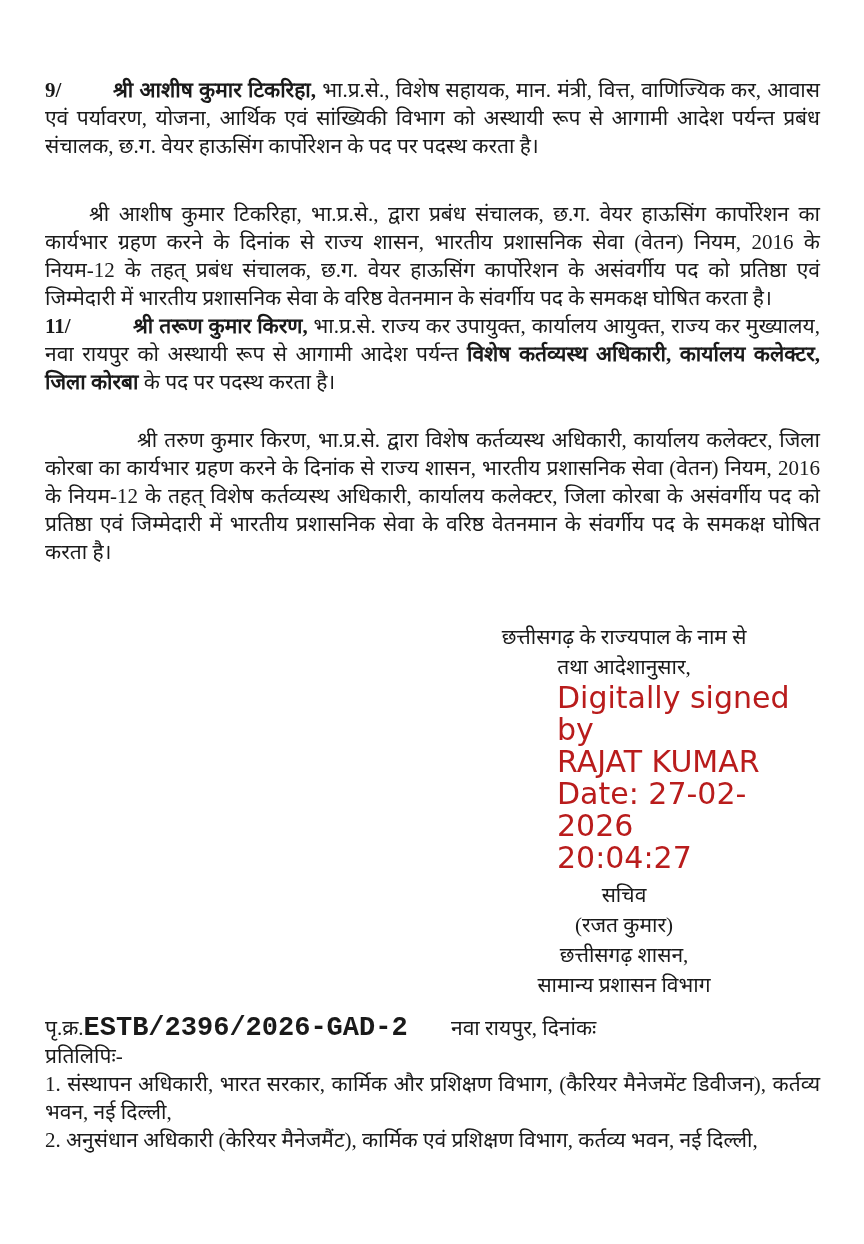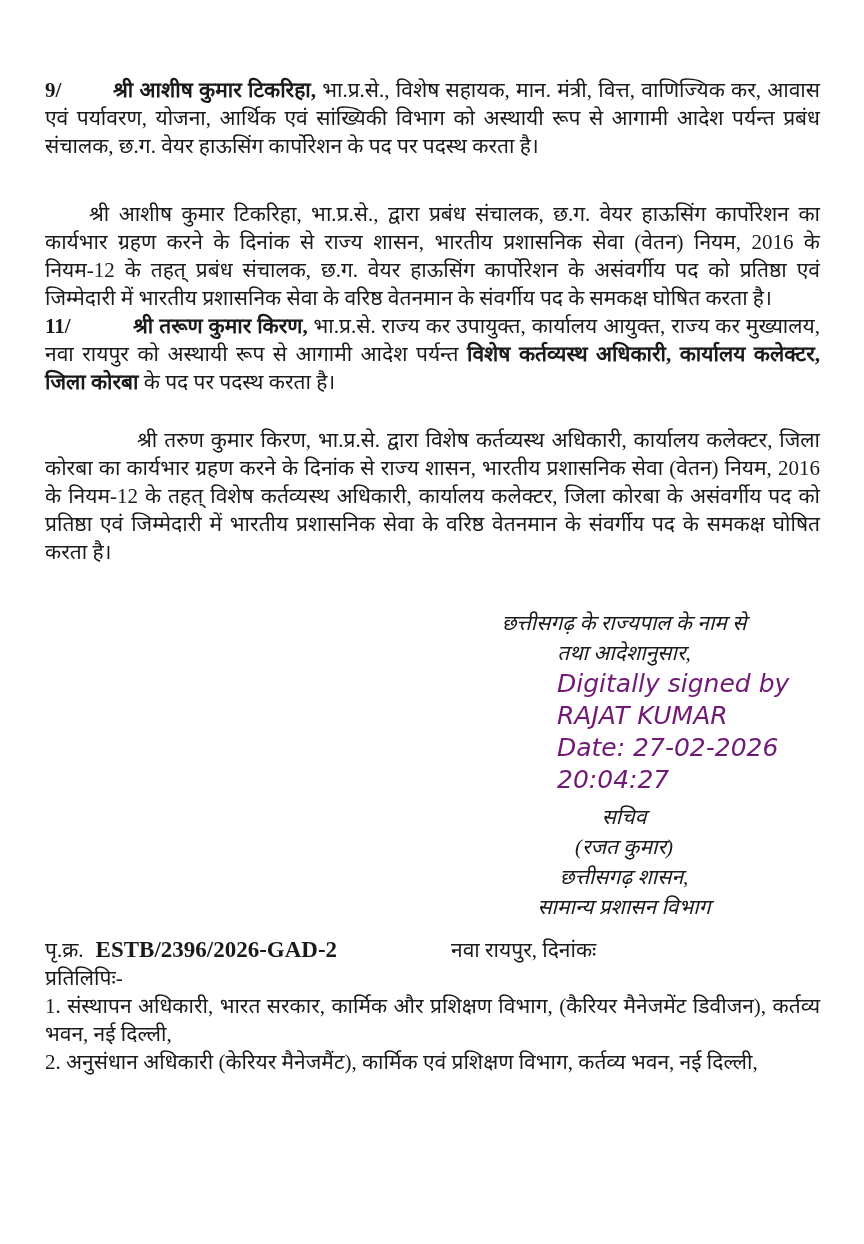--- a/index.html
+++ b/index.html
@@ -27,58 +27,56 @@
   .b { font-weight: bold; }
   .num9  { display: inline-block; min-width: 68px; font-weight: bold; }
   .num10 { display: inline-block; min-width: 88px; font-weight: bold; }
   .mt26 { margin-top: 40px; }
   .mt16 { margin-top: 16px; }
   .mt30 { margin-top: 30px; }
   .indent-a { text-indent: 44px; }
   .indent-b { text-indent: 92px; }
 
   .sig-block {
-    margin-top: 42px;
+    margin-top: 56px;
     margin-left: 390px;
     width: 378px;
-    font-style: italic;
   }
   .sig-intro {
     text-align: center;
     line-height: 30px;
   }
   .sig-digital {
     font-family: "DejaVu Sans", "Liberation Sans", sans-serif;
-    font-size: 25px;
+    font-size: 30px;
     line-height: 32px;
-    color: #701a75;
+    color: #b91c1c;
     padding-left: 122px;
     text-align: left;
     letter-spacing: 0px;
   }
   .sig-name {
     text-align: center;
     line-height: 30px;
     margin-top: 6px;
   }
 
   .ref-row {
     display: flex;
     margin-top: 14px;
     align-items: baseline;
   }
   .ref-left {
     width: 406px;
     white-space: nowrap;
   }
   .ref-number {
-    font-family: Liberation Serif, serif;
+    font-family: Liberation Mono, monospace;
     font-weight: bold;
-    font-size: 23px;
-    margin-left: 12px;
+    font-size: 27px;
   }
   .copies {
     margin-top: 0;
   }
   .copy {
     margin: 0;
     text-align: justify;
   }
 </style>
 </head>

